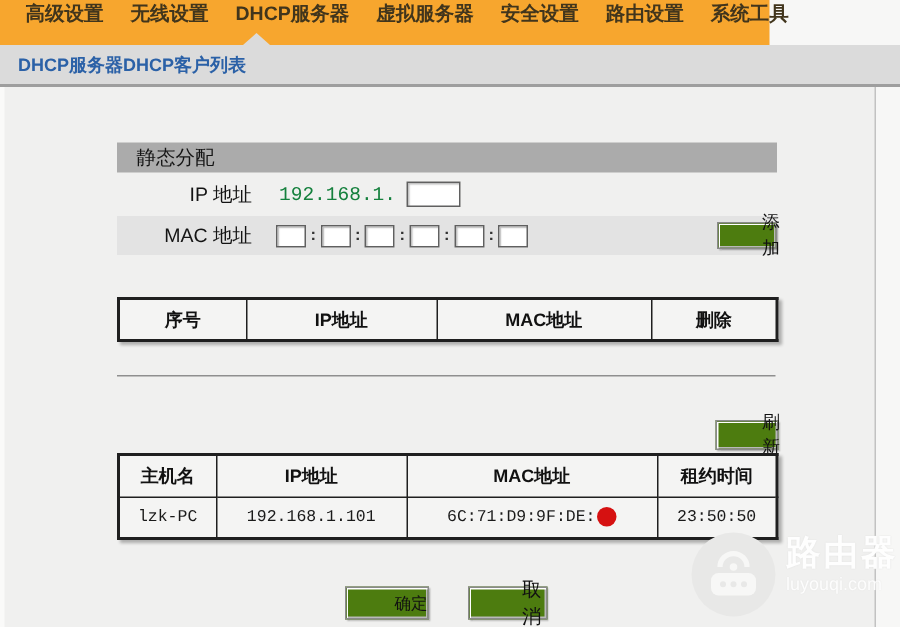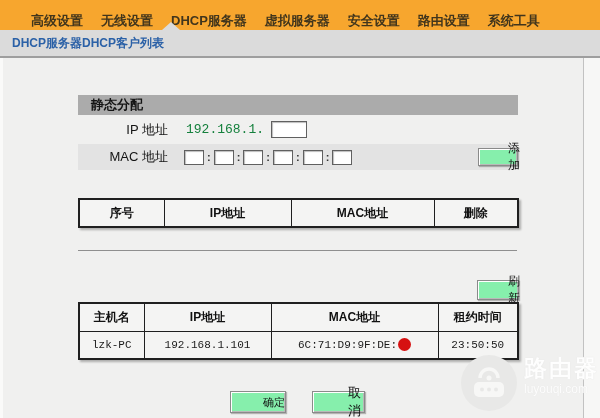--- a/index.html
+++ b/index.html
@@ -2,55 +2,55 @@
 <html><head>
 <meta charset="utf-8">
 <style>
   * { margin:0; padding:0; box-sizing:border-box; }
   html,body { width:600px; height:418px; }
   body { font-family:"Liberation Sans","DejaVu Sans",sans-serif; }
 
   .screen { position:relative; width:600px; height:418px; background:#f7f7f6; overflow:hidden; }
 
   
-  .menubar { position:absolute; left:0; top:0; width:600px; height:30px; background:#f7a62e;
-             display:flex; align-items:flex-end; padding-left:22px; }
+  .menubar { position:absolute; left:0; top:0; width:513px; height:30px; background:#f7a62e;
+             display:flex; align-items:flex-start; padding-left:8px; }
   .menu-item { padding:0 9px; font-size:13px; font-weight:bold; color:#41351c; white-space:nowrap; cursor:default; }
   .menu-pointer { position:absolute; left:162px; top:22px; width:0; height:0;
                   border-left:9px solid transparent; border-right:9px solid transparent;
                   border-bottom:8px solid #dbdbdb; }
 
   
   .subtabs { position:absolute; left:0; top:30px; width:600px; height:28px; background:#dbdbdb;
              border-bottom:2px solid #9e9e9e; display:flex; align-items:center; }
   .subtab { font-size:12px; font-weight:bold; color:#2b61a7; white-space:nowrap; cursor:default; }
   .subtab.first { margin-left:12px; }
   .subtab.second { }
 
   
   .content { position:absolute; left:0; top:58px; width:584px; height:360px; background:#f0f0ef;
              border-right:1px solid #c2c2c2; box-shadow:inset 3px 0 0 #fafaf9; }
 
   .section-header { position:absolute; left:78px; top:37px; width:440px; height:20px; background:#ababab;
-                    line-height:20px; padding-left:13px; font-size:13px; font-weight:bold; color:#141414; }
+                    line-height:20px; padding-left:13px; font-size:13px; font-weight:normal; color:#141414; }
 
   .form-row { position:absolute; left:78px; width:440px; display:flex; align-items:center; }
   .ip-row  { top:59px; height:25px; }
   .mac-row { top:86px; height:26px; background:#e3e3e3;align-items:center; }
   .field-label { width:90px; text-align:right; font-size:13px; color:#141414; }
   .mono { font-family:"Liberation Mono","DejaVu Sans Mono",monospace; }
   .ip-prefix { margin-left:18px; font-size:13px; color:#15803d; }
   .text-input { background:#fff; border:1px solid #606060; box-shadow:inset 1px 1px 1px #bdbdbd;
                 font-family:"Liberation Mono","DejaVu Sans Mono",monospace; font-size:11px; padding:0 2px; }
   .ip-input { margin-left:7px; width:36px; height:17px; }
   .mac-input { width:20px; height:15px; }
   .mac-group { display:flex; align-items:center; margin-left:16px; }
   .mac-sep { font-size:11px; color:#333; margin:0 3px; font-weight:bold; }
 
-  .btn { background:#86efac; border:1px solid #8a8a8a; color:#111;
+  .btn { background:#4d7c0f; border:1px solid #8a8a8a; color:#111;
          box-shadow:inset 1px 1px 0 #ffffff, inset -1px -1px 0 #b9b9b9, 1px 1px 1px rgba(0,0,0,0.25);
          display:flex; align-items:center; justify-content:center; cursor:default;padding-left:32px; }
   .add-btn { position:absolute; right:0; top:4px; width:40px; height:18px; font-size:12px; }
   .refresh-btn { position:absolute; left:477px; top:222px; width:42px; height:20px; font-size:12px; }
   .ok-btn { position:absolute; left:230px; top:333px; width:56px; height:22px; font-size:11px; }
   .cancel-btn { position:absolute; left:312px; top:333px; width:53px; height:22px; font-size:13px; }
 
   table { border-collapse:collapse; table-layout:fixed; background:#f4f4f3;
           box-shadow:2px 2px 2px rgba(0,0,0,0.28); }
   .tbl { position:absolute; left:78px; width:439px; border:2px solid #1f1f1f; }

